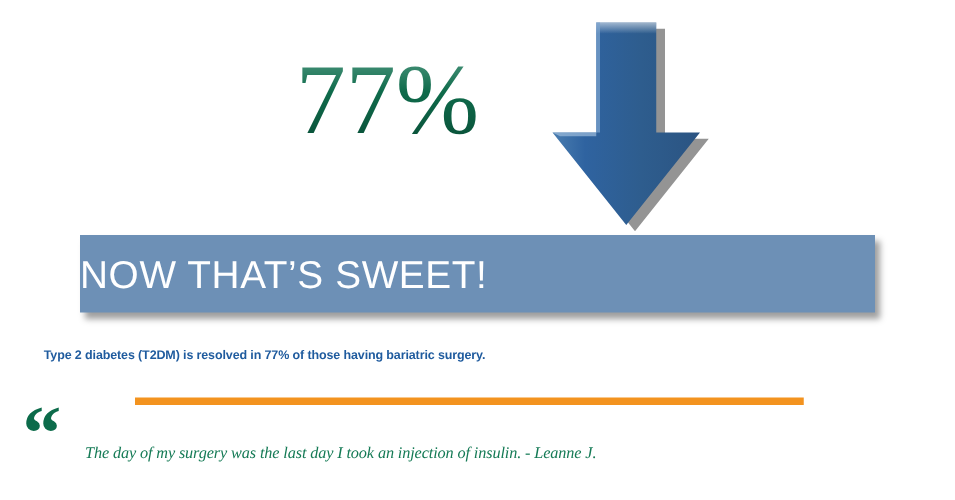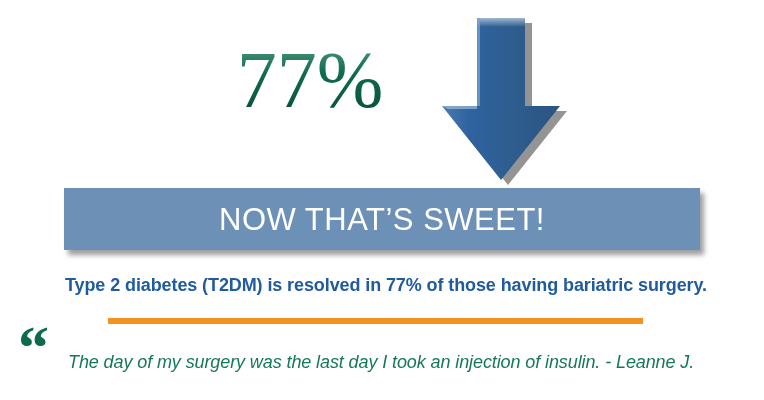--- a/index.html
+++ b/index.html
@@ -60,46 +60,45 @@
   #banner {
     position: absolute;
     left: 64px;
     top: 188px;
     width: 636px;
     height: 62px;
     background: #6d90b6;
     box-shadow: 4px 5px 5px rgba(0,0,0,0.38);
     display: flex;
     align-items: center;
-    justify-content: center;
+    justify-content: flex-start;
   }
   #banner-text {
     color: #ffffff;
     font-family: "Liberation Sans", sans-serif;
     font-size: 31px;
     font-weight: 400;
     letter-spacing: 0.5px;
     white-space: nowrap;
     line-height: 1;
   }
 
   
   #stat-line {
     position: absolute;
     left: 35px;
     top: 275px;
     width: 700px;
     color: #1f5b9e;
     font-family: "Liberation Sans", sans-serif;
-    font-size: 18px;
+    font-size: 10px;
     font-weight: bold;
     letter-spacing: -0.1px;
     white-space: nowrap;
     line-height: 20px;
-    margin-left: 30px;
   }
 
   
   #orange-rule {
     position: absolute;
     left: 108px;
     top: 318px;
     width: 535px;
     height: 6px;
     background: #f3931f;
@@ -116,23 +115,23 @@
     font-weight: bold;
     line-height: 1;
     letter-spacing: -2px;
   }
   #quote-text {
     position: absolute;
     left: 68px;
     top: 352px;
     width: 690px;
     color: #147a55;
-    font-family: Liberation Sans, sans-serif;
+    font-family: Liberation Serif, serif;
     font-style: italic;
-    font-size: 18px;
+    font-size: 13px;
     font-weight: 400;
     letter-spacing: -0.1px;
     white-space: nowrap;
     line-height: 20px;
   }
 </style>
 </head>
 <body>
 
 <div id="slide">

